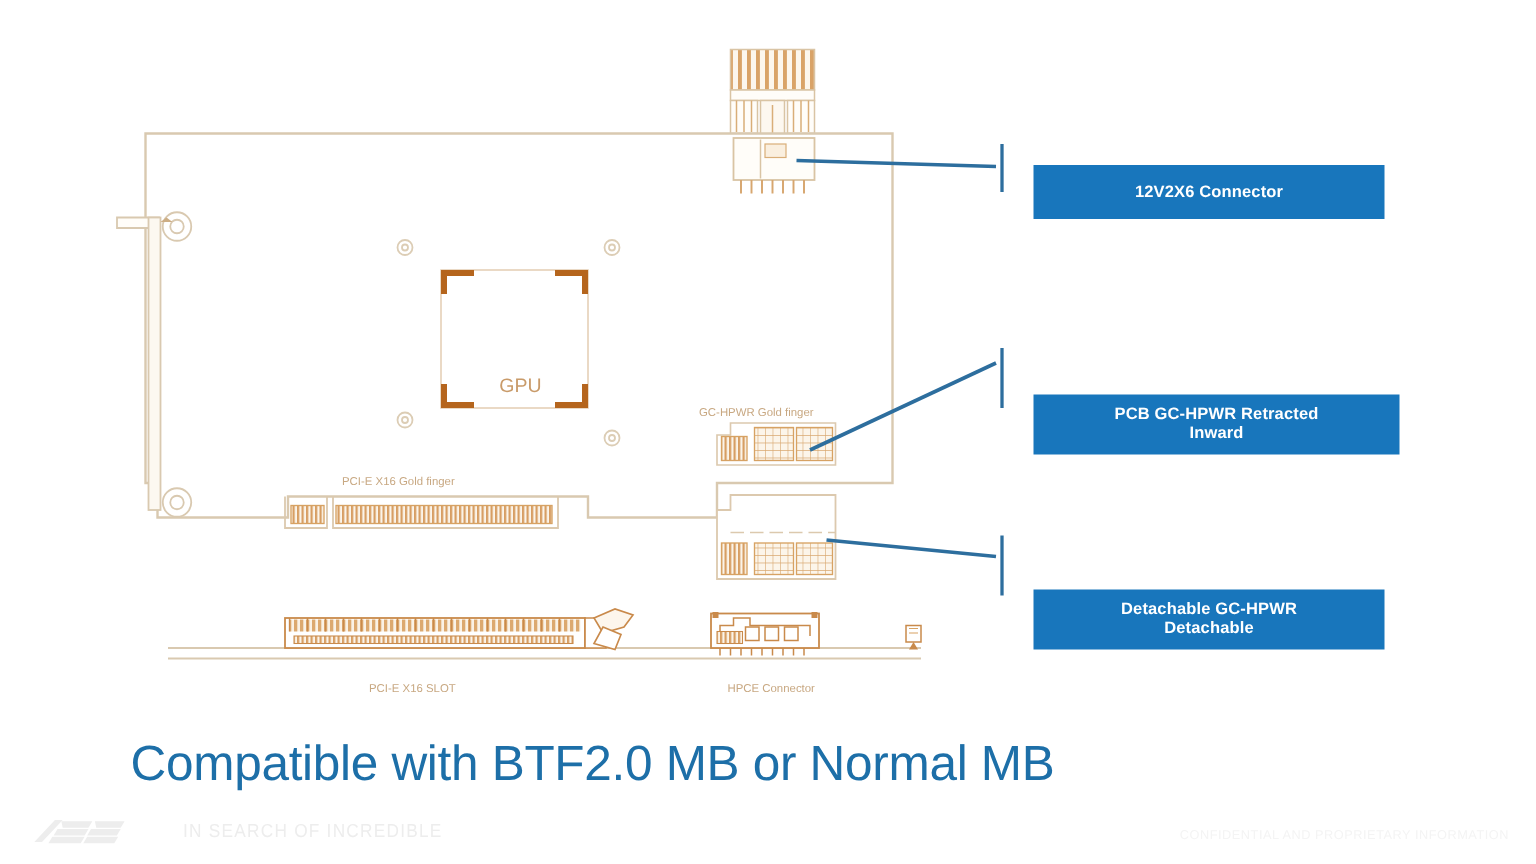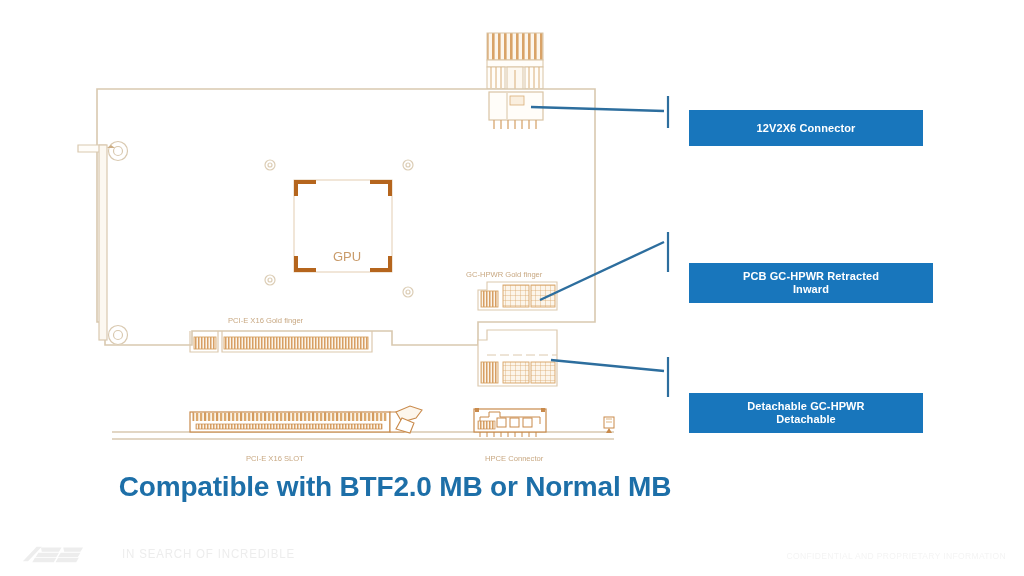--- a/index.html
+++ b/index.html
@@ -48,26 +48,26 @@
     padding: 4px 8px;
   }
   #callout-1 { left: 689px; top: 110px; width: 234px; height: 36px; }
   #callout-2 { left: 689px; top: 234px; width: 244px; height: 40px; margin-top: 29px; }
   #callout-3 { left: 689px; top: 359px; width: 234px; height: 40px; margin-top: 34px; }
 
   
   #headline {
     position: absolute;
     left: 0;
-    top: 471px;
+    top: 490px;
     width: 790px;
     text-align: center;
     color: #1D6FA8;
-    font-size: 28px;
-    font-weight: bold;
+    font-size: 33px;
+    font-weight: normal;
     letter-spacing: -0.2px;
   }
 
   
   #footer {
     position: absolute;
     left: 0;
     top: 534px;
     width: 1024px;
     height: 42px;

